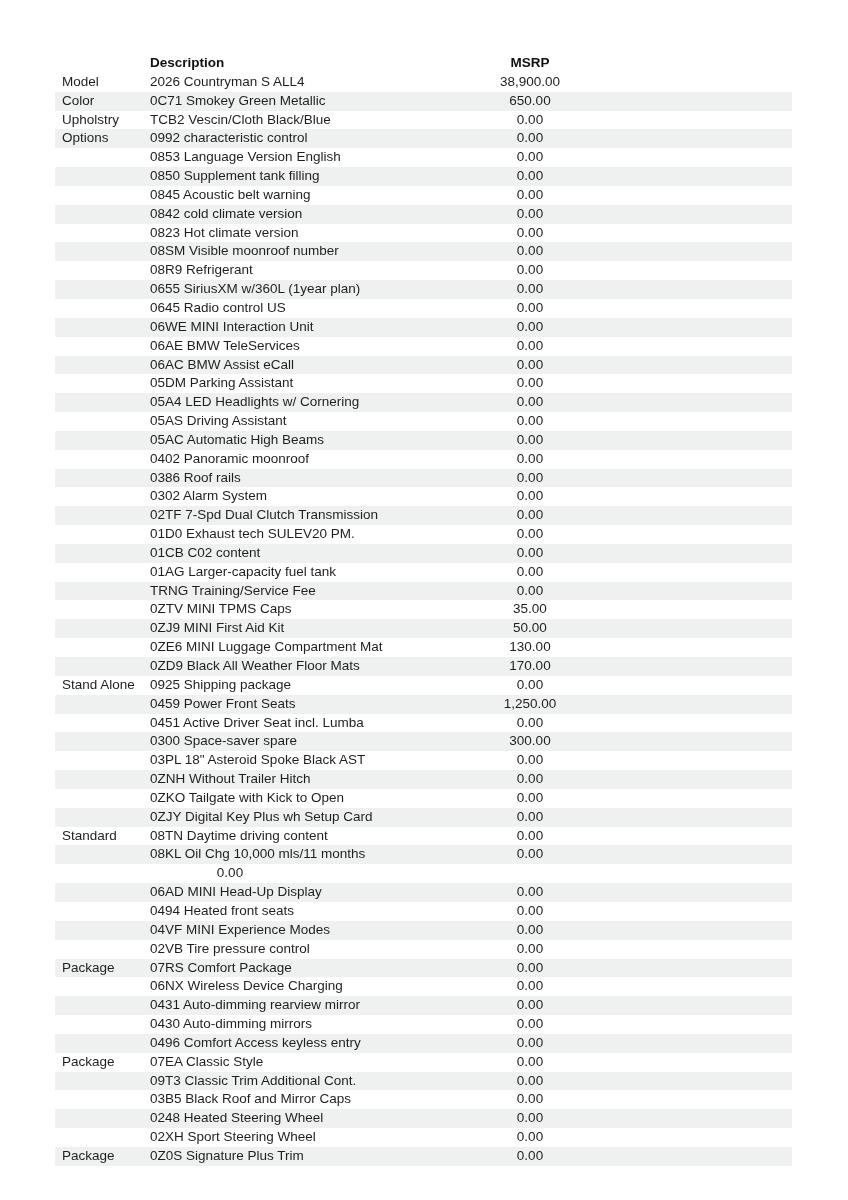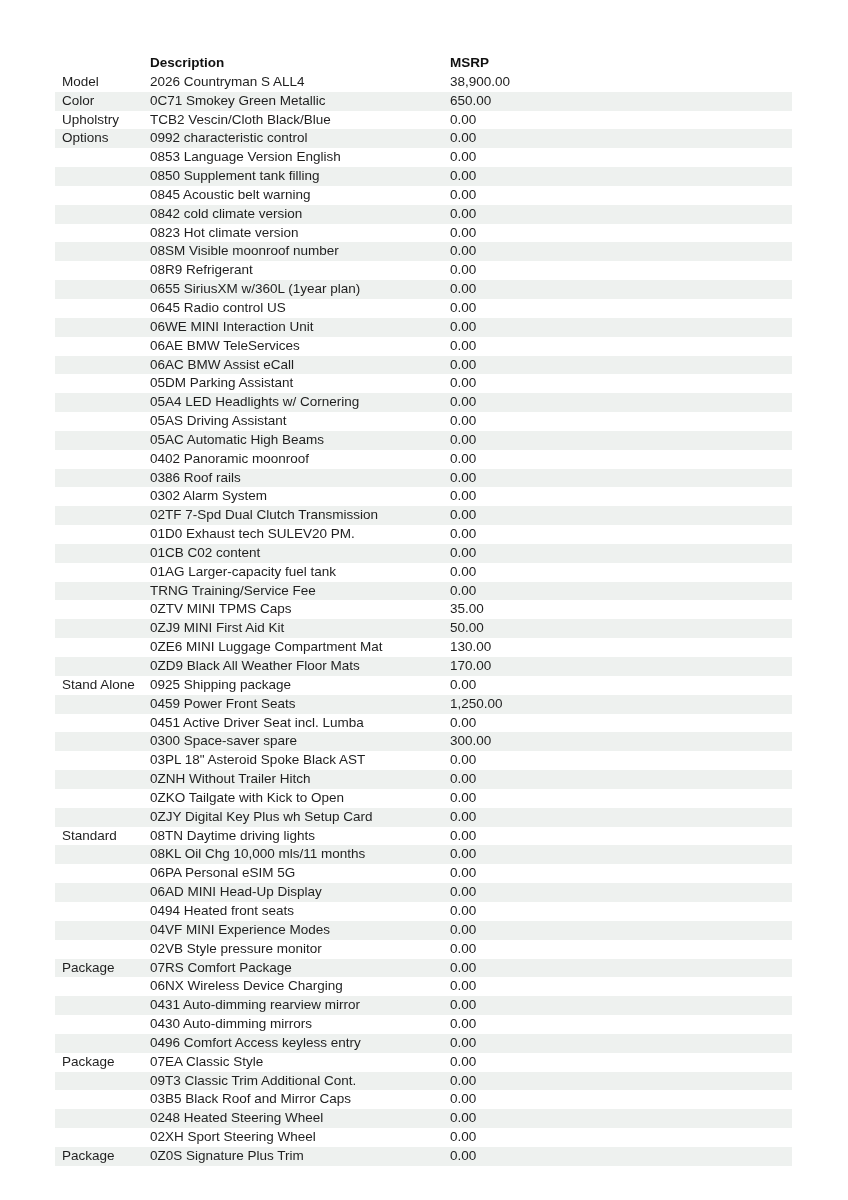--- a/index.html
+++ b/index.html
@@ -38,21 +38,21 @@
   .cell.cat {
     width: 95px;
     padding-left: 7px;
     box-sizing: border-box;
   }
   .cell.desc {
     width: 300px;
   }
   .cell.msrp {
     width: 160px;
-    text-align: left;
+    text-align: center;
   }
   .header-row .cell {
     font-weight: bold;
     color: #111111;
   }
 </style>
 </head>
 <body>
 
 <div class="page">
@@ -258,51 +258,50 @@
           <div class="cell desc">0ZKO Tailgate with Kick to Open</div>
           <div class="cell msrp">0.00</div>
         </div>
         <div class="row stripe">
           <div class="cell cat"></div>
           <div class="cell desc">0ZJY Digital Key Plus wh Setup Card</div>
           <div class="cell msrp">0.00</div>
         </div>
         <div class="row">
           <div class="cell cat">Standard</div>
-          <div class="cell desc">08TN Daytime driving lights</div>
+          <div class="cell desc">08TN Daytime driving content</div>
           <div class="cell msrp">0.00</div>
         </div>
         <div class="row stripe">
           <div class="cell cat"></div>
           <div class="cell desc">08KL Oil Chg 10,000 mls/11 months</div>
           <div class="cell msrp">0.00</div>
         </div>
         <div class="row">
           <div class="cell cat"></div>
-          <div class="cell desc">06PA Personal eSIM 5G</div>
           <div class="cell msrp">0.00</div>
         </div>
         <div class="row stripe">
           <div class="cell cat"></div>
           <div class="cell desc">06AD MINI Head-Up Display</div>
           <div class="cell msrp">0.00</div>
         </div>
         <div class="row">
           <div class="cell cat"></div>
           <div class="cell desc">0494 Heated front seats</div>
           <div class="cell msrp">0.00</div>
         </div>
         <div class="row stripe">
           <div class="cell cat"></div>
           <div class="cell desc">04VF MINI Experience Modes</div>
           <div class="cell msrp">0.00</div>
         </div>
         <div class="row">
           <div class="cell cat"></div>
-          <div class="cell desc">02VB Style pressure monitor</div>
+          <div class="cell desc">02VB Tire pressure control</div>
           <div class="cell msrp">0.00</div>
         </div>
         <div class="row stripe">
           <div class="cell cat">Package</div>
           <div class="cell desc">07RS Comfort Package</div>
           <div class="cell msrp">0.00</div>
         </div>
         <div class="row">
           <div class="cell cat"></div>
           <div class="cell desc">06NX Wireless Device Charging</div>

